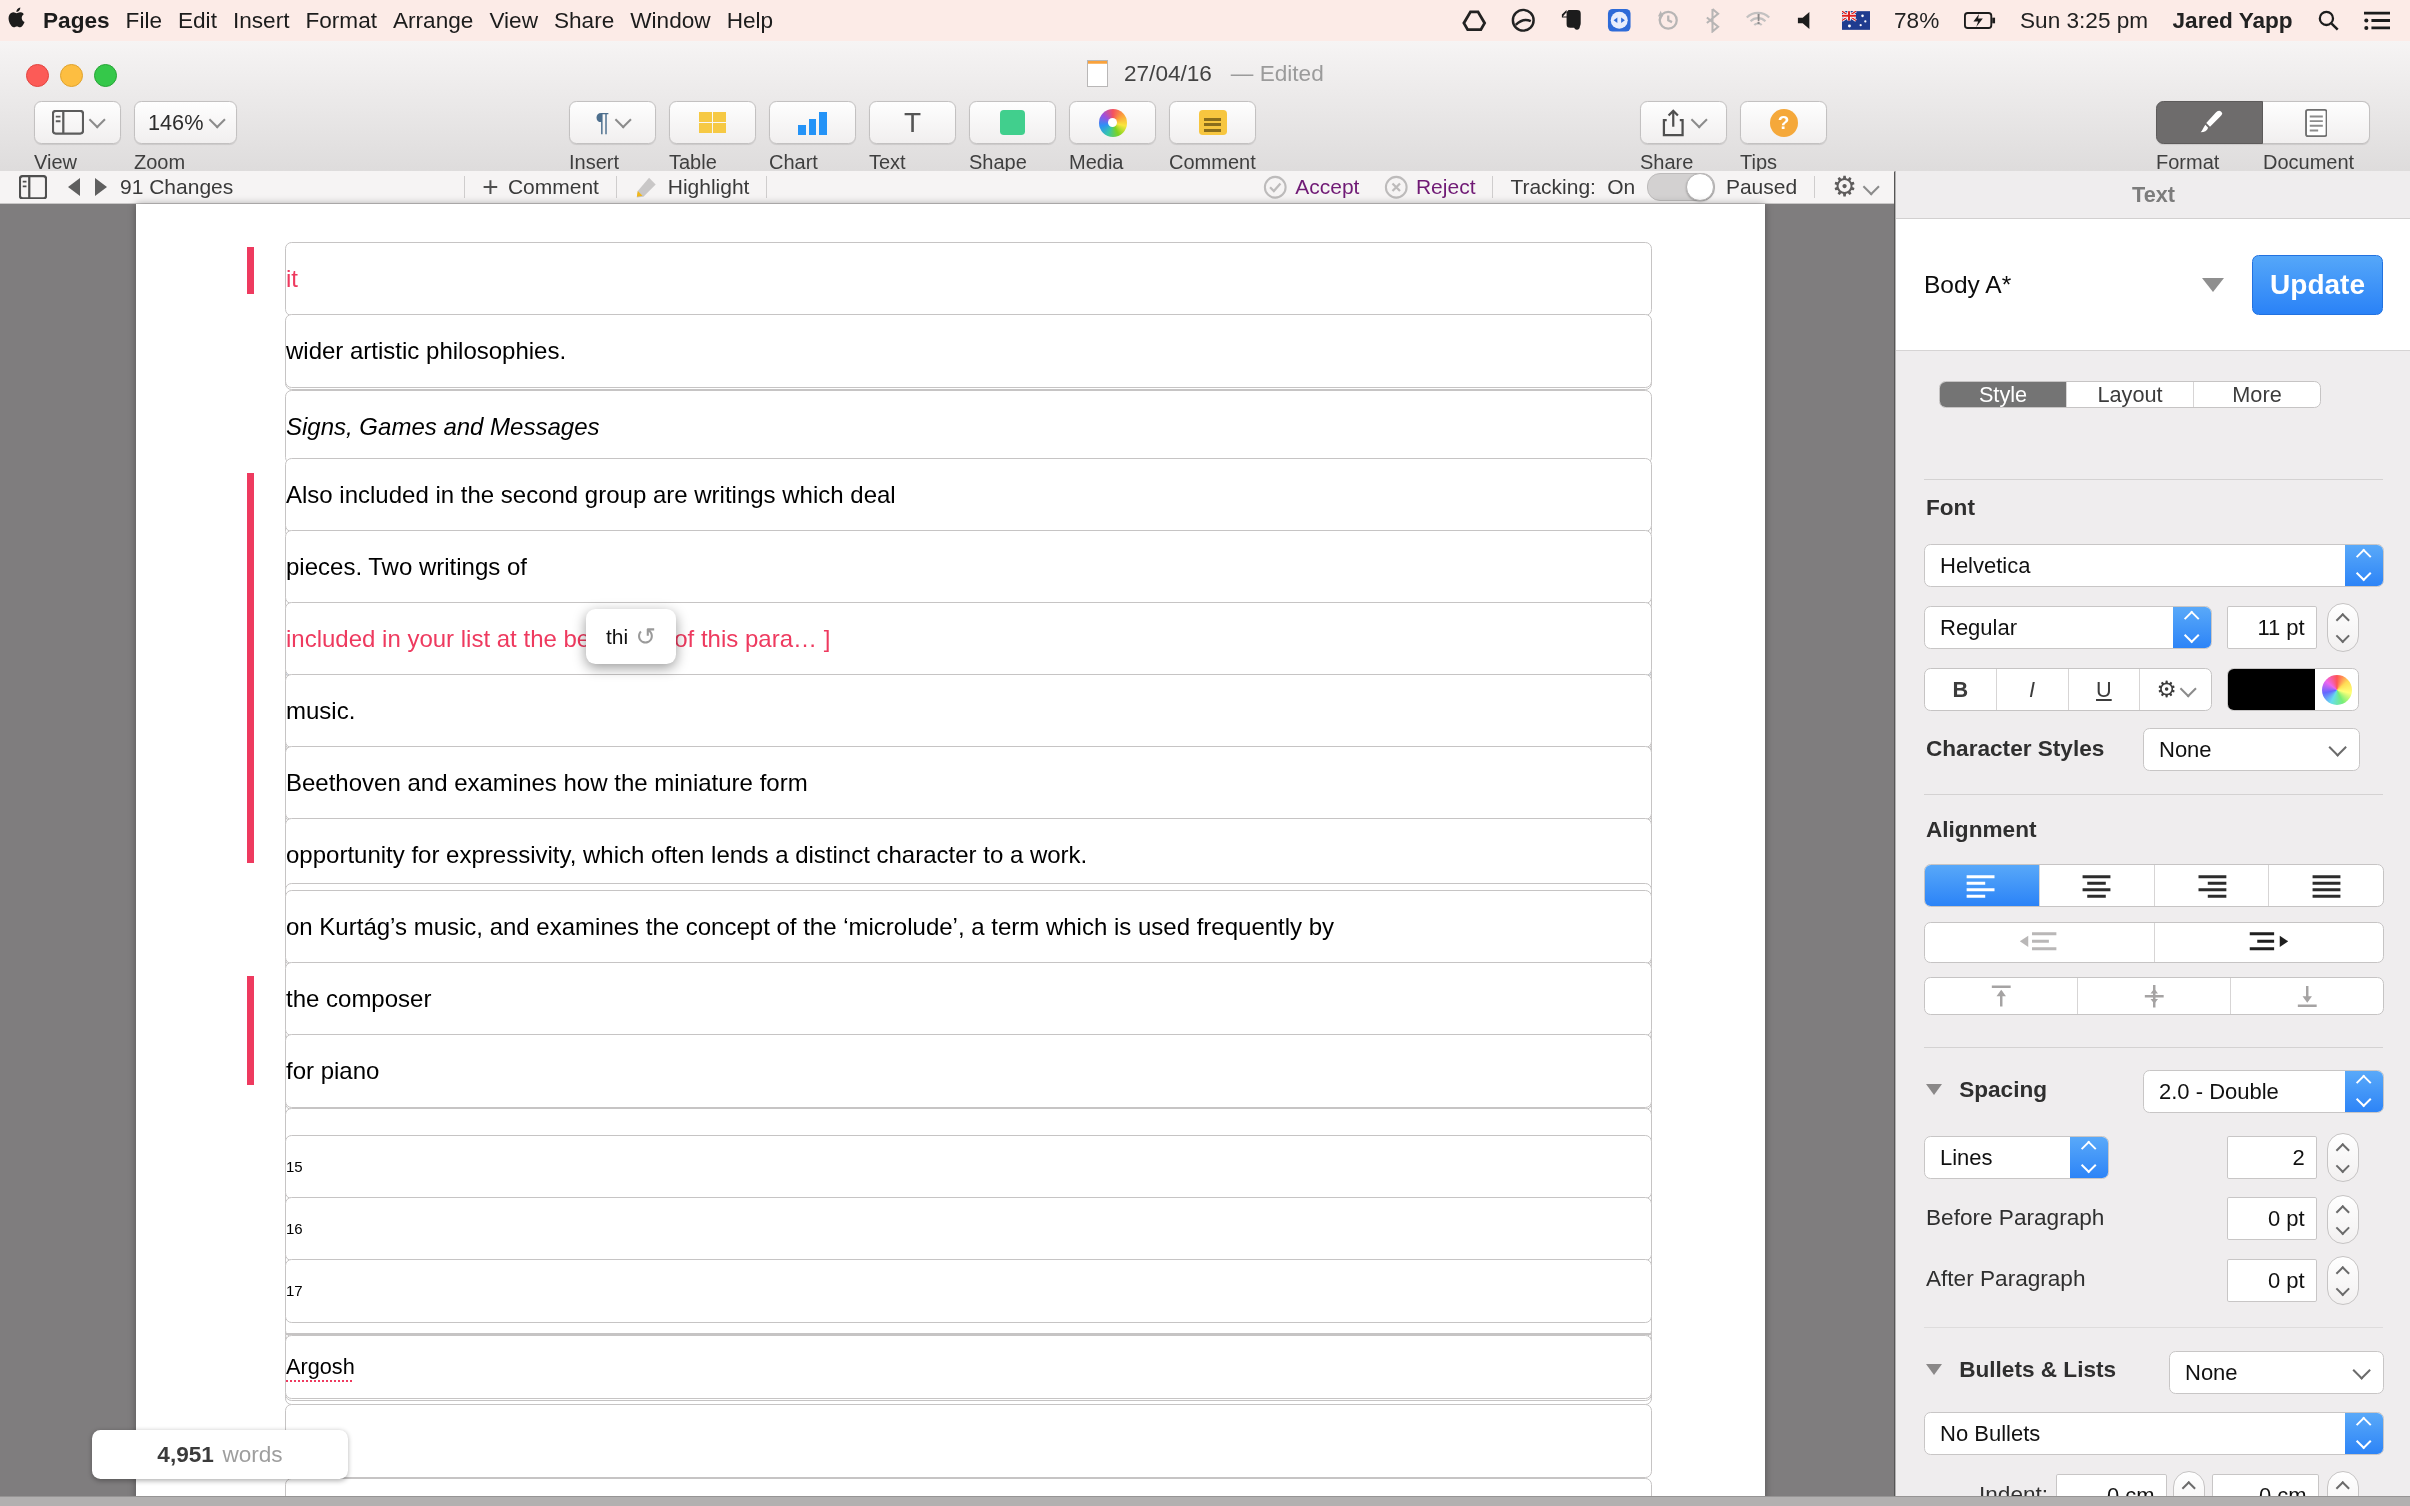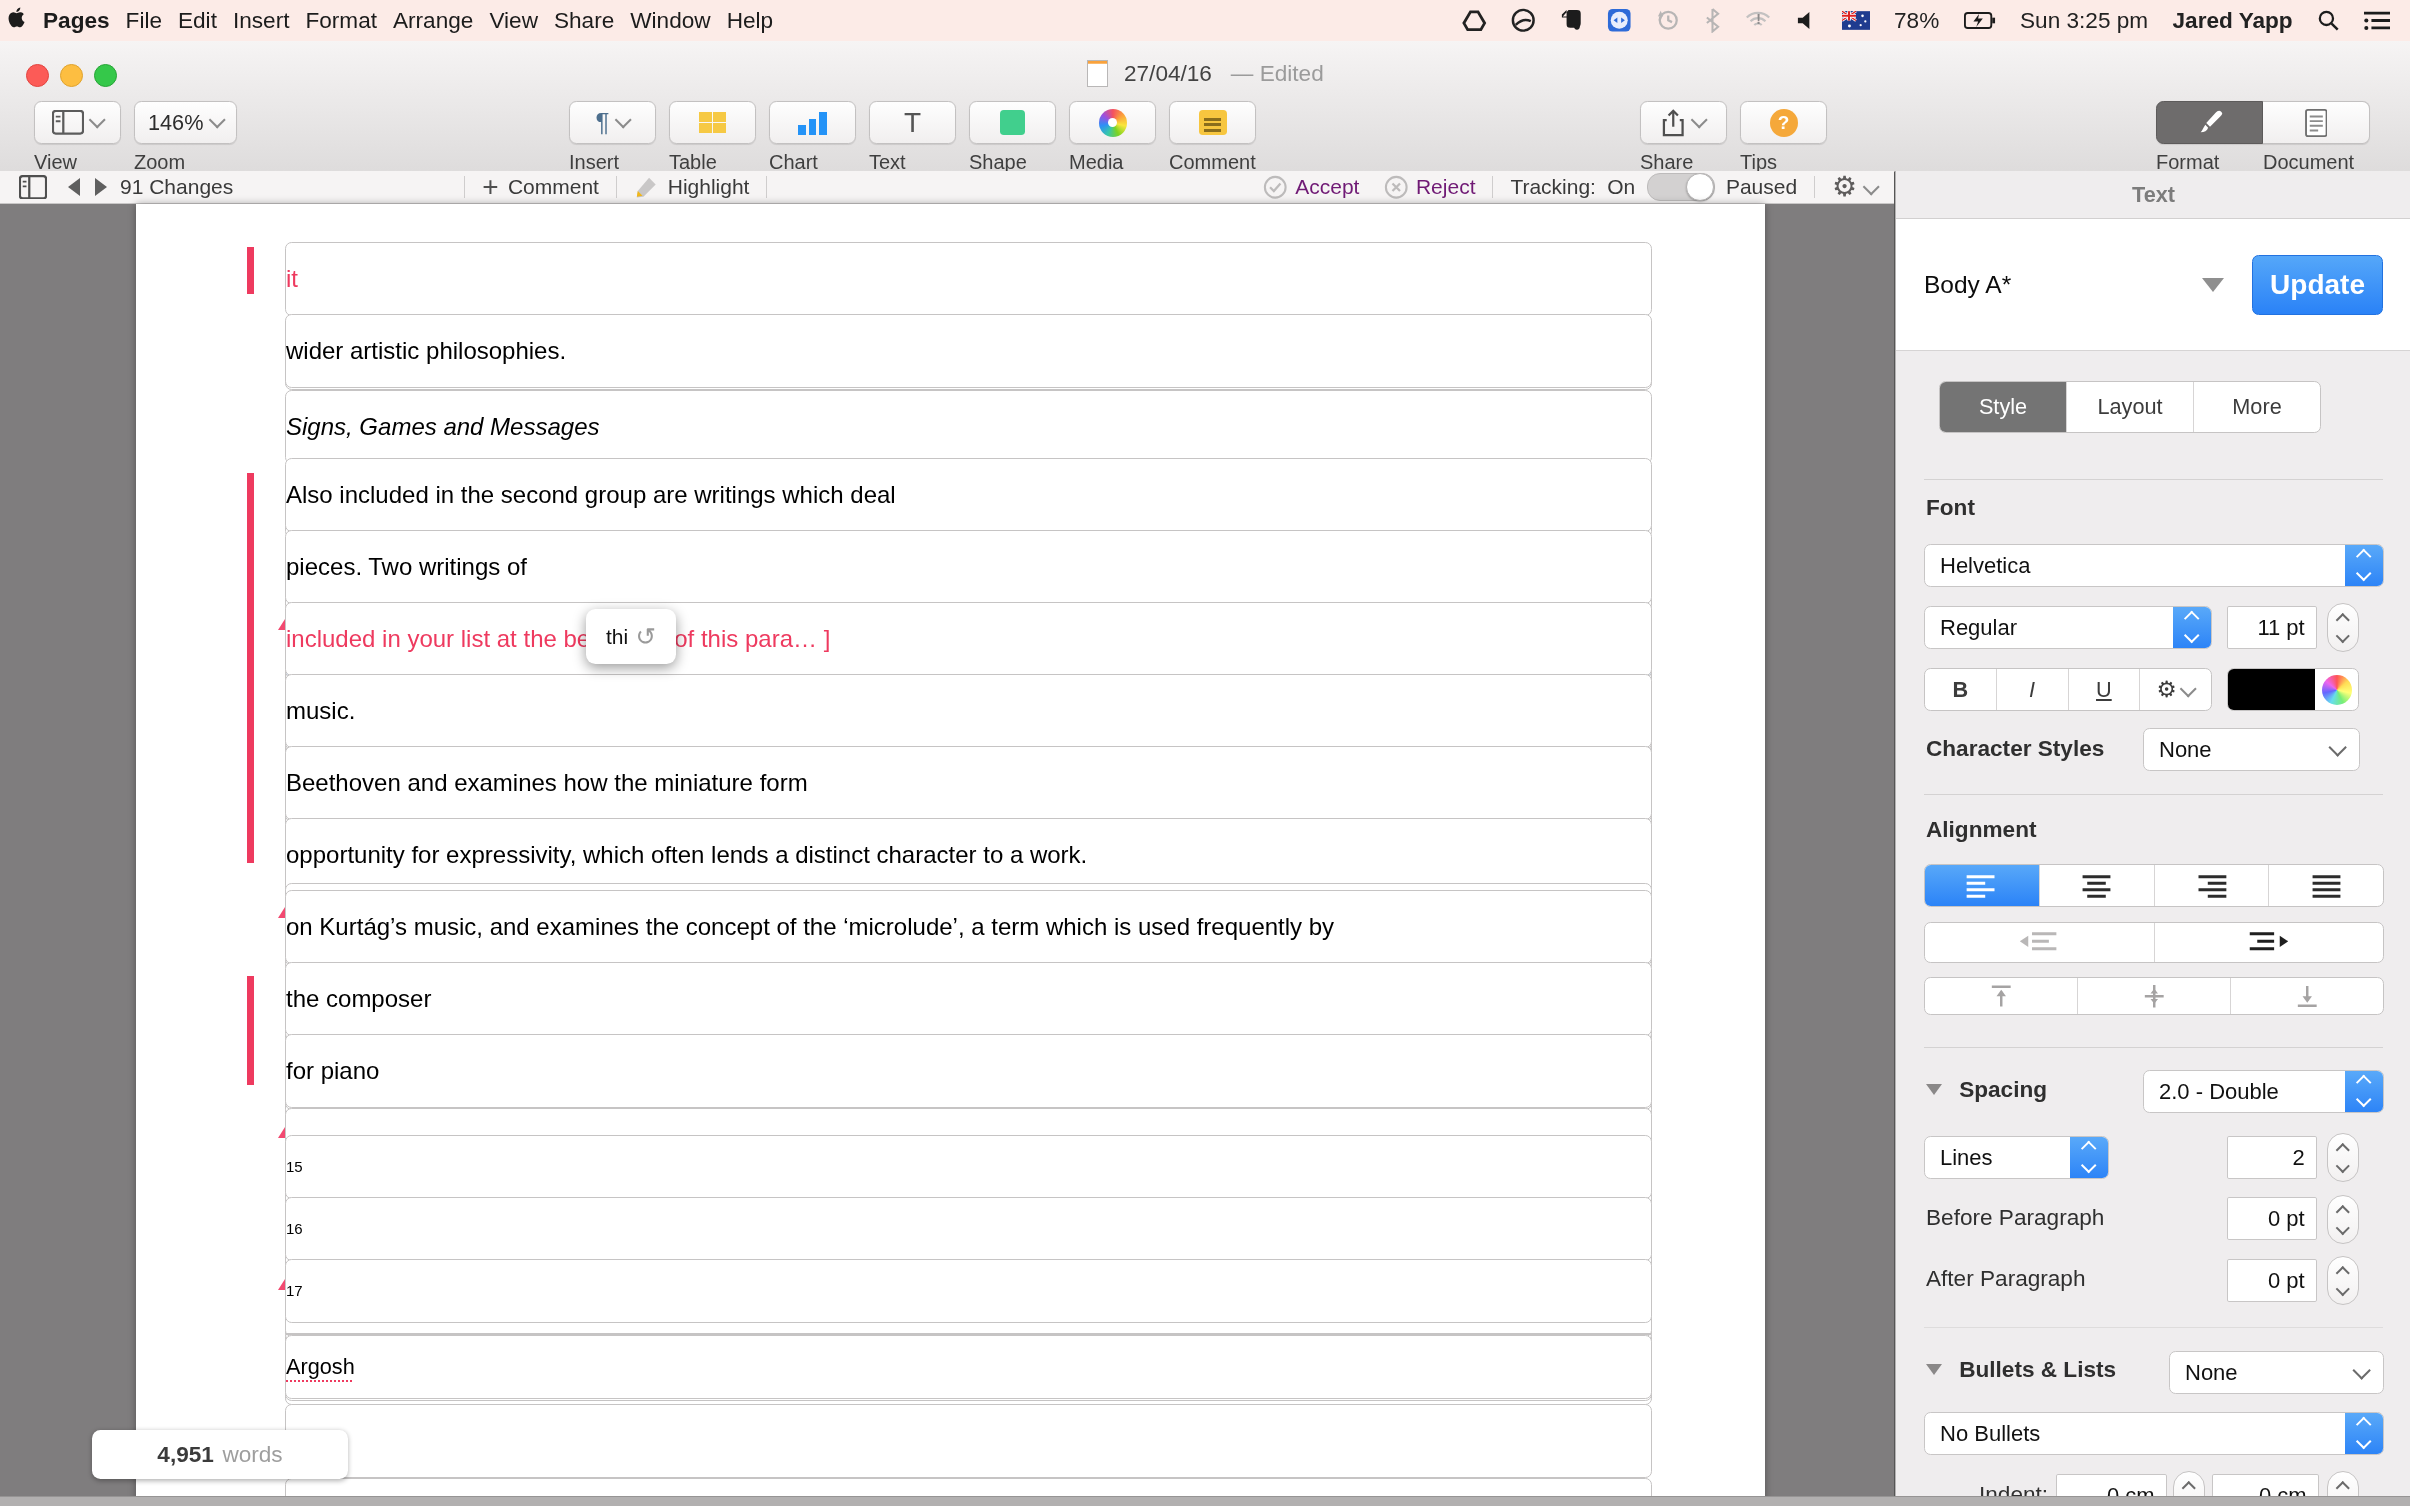--- a/index.html
+++ b/index.html
@@ -63,21 +63,21 @@
   .arrow-fwd{border-left:12.2px solid #5f5f5f;margin:0 13px 0 7.5px;}
   .muted{color:#701a75;}
   .toggle{width:66px;height:26px;border-radius:13px;background:#d3d1d1;border:0.9px solid #bdbbbb;position:relative;margin:0 11.3px;}
   .toggle .knob{position:absolute;right:0;top:-0.9px;width:26px;height:26px;border-radius:50%;background:#fff;
     border:0.9px solid #b5b3b3;box-shadow:0 0.9px 1.9px rgba(0,0,0,.25);}
   .gearglyph{font-size:28px;color:#5e5c5c;line-height:1;}
 
   
   #content{position:absolute;top:204px;left:0;width:1894px;bottom:0;background:#7f7d7e;}
   #page{position:absolute;left:136px;top:0;width:1629px;height:1309px;background:#fff;box-shadow:0 0 7.5px rgba(0,0,0,.35);}
-  #doctext{position:relative;padding:38px 113px 0 149px;font-size:24px;color:#000;}
+  #doctext{position:relative;padding:38px 113px 0 149px;font-size:24px;color:#000;text-align:center;}
   .line{position:relative;height:72px;line-height:72px;white-space:nowrap;z-index:0;}
   .fline{height:62px;line-height:62px;font-size:21.7px;}
   .gap{height:72px;}
   .red{color:#ee3a5f;}
   .it{font-style:italic;}
   .sup{font-size:15px;position:relative;top:-9.4px;}
   .dot{text-decoration:underline;text-decoration-style:dotted;text-decoration-color:#ee3a5f;
        text-decoration-thickness:2.4px;text-underline-offset:6.6px;}
   .hl{background:#fbf33c;position:relative;}
   .hl:after{content:'';position:absolute;left:0;right:0;top:72%;height:49px;background:#fbf33c;z-index:-1;}
@@ -515,21 +515,21 @@
 
   <div id="sidebar">
     <div id="sb-header">Text</div>
 
     <div id="stylebar">
       <span class="pname">Body A*</span>
       <span class="tri-down"></span>
       <span id="updatebtn">Update</span>
     </div>
 
-    <div class="seg abs" style="top:210px;left:43px;width:382px;height:52px;">
+    <div class="seg abs" style="top:210px;left:43px;width:382px;height:27px;">
       <div class="on">Style</div>
       <div>Layout</div>
       <div>More</div>
     </div>
 
     <div class="divider" style="top:308px;"></div>
     <div class="abs sblabel" style="top:324px;left:30px;">Font</div>
 
     <div class="select abs" style="top:373px;left:28px;width:460px;height:43px;">
       <span class="val">Helvetica</span>

